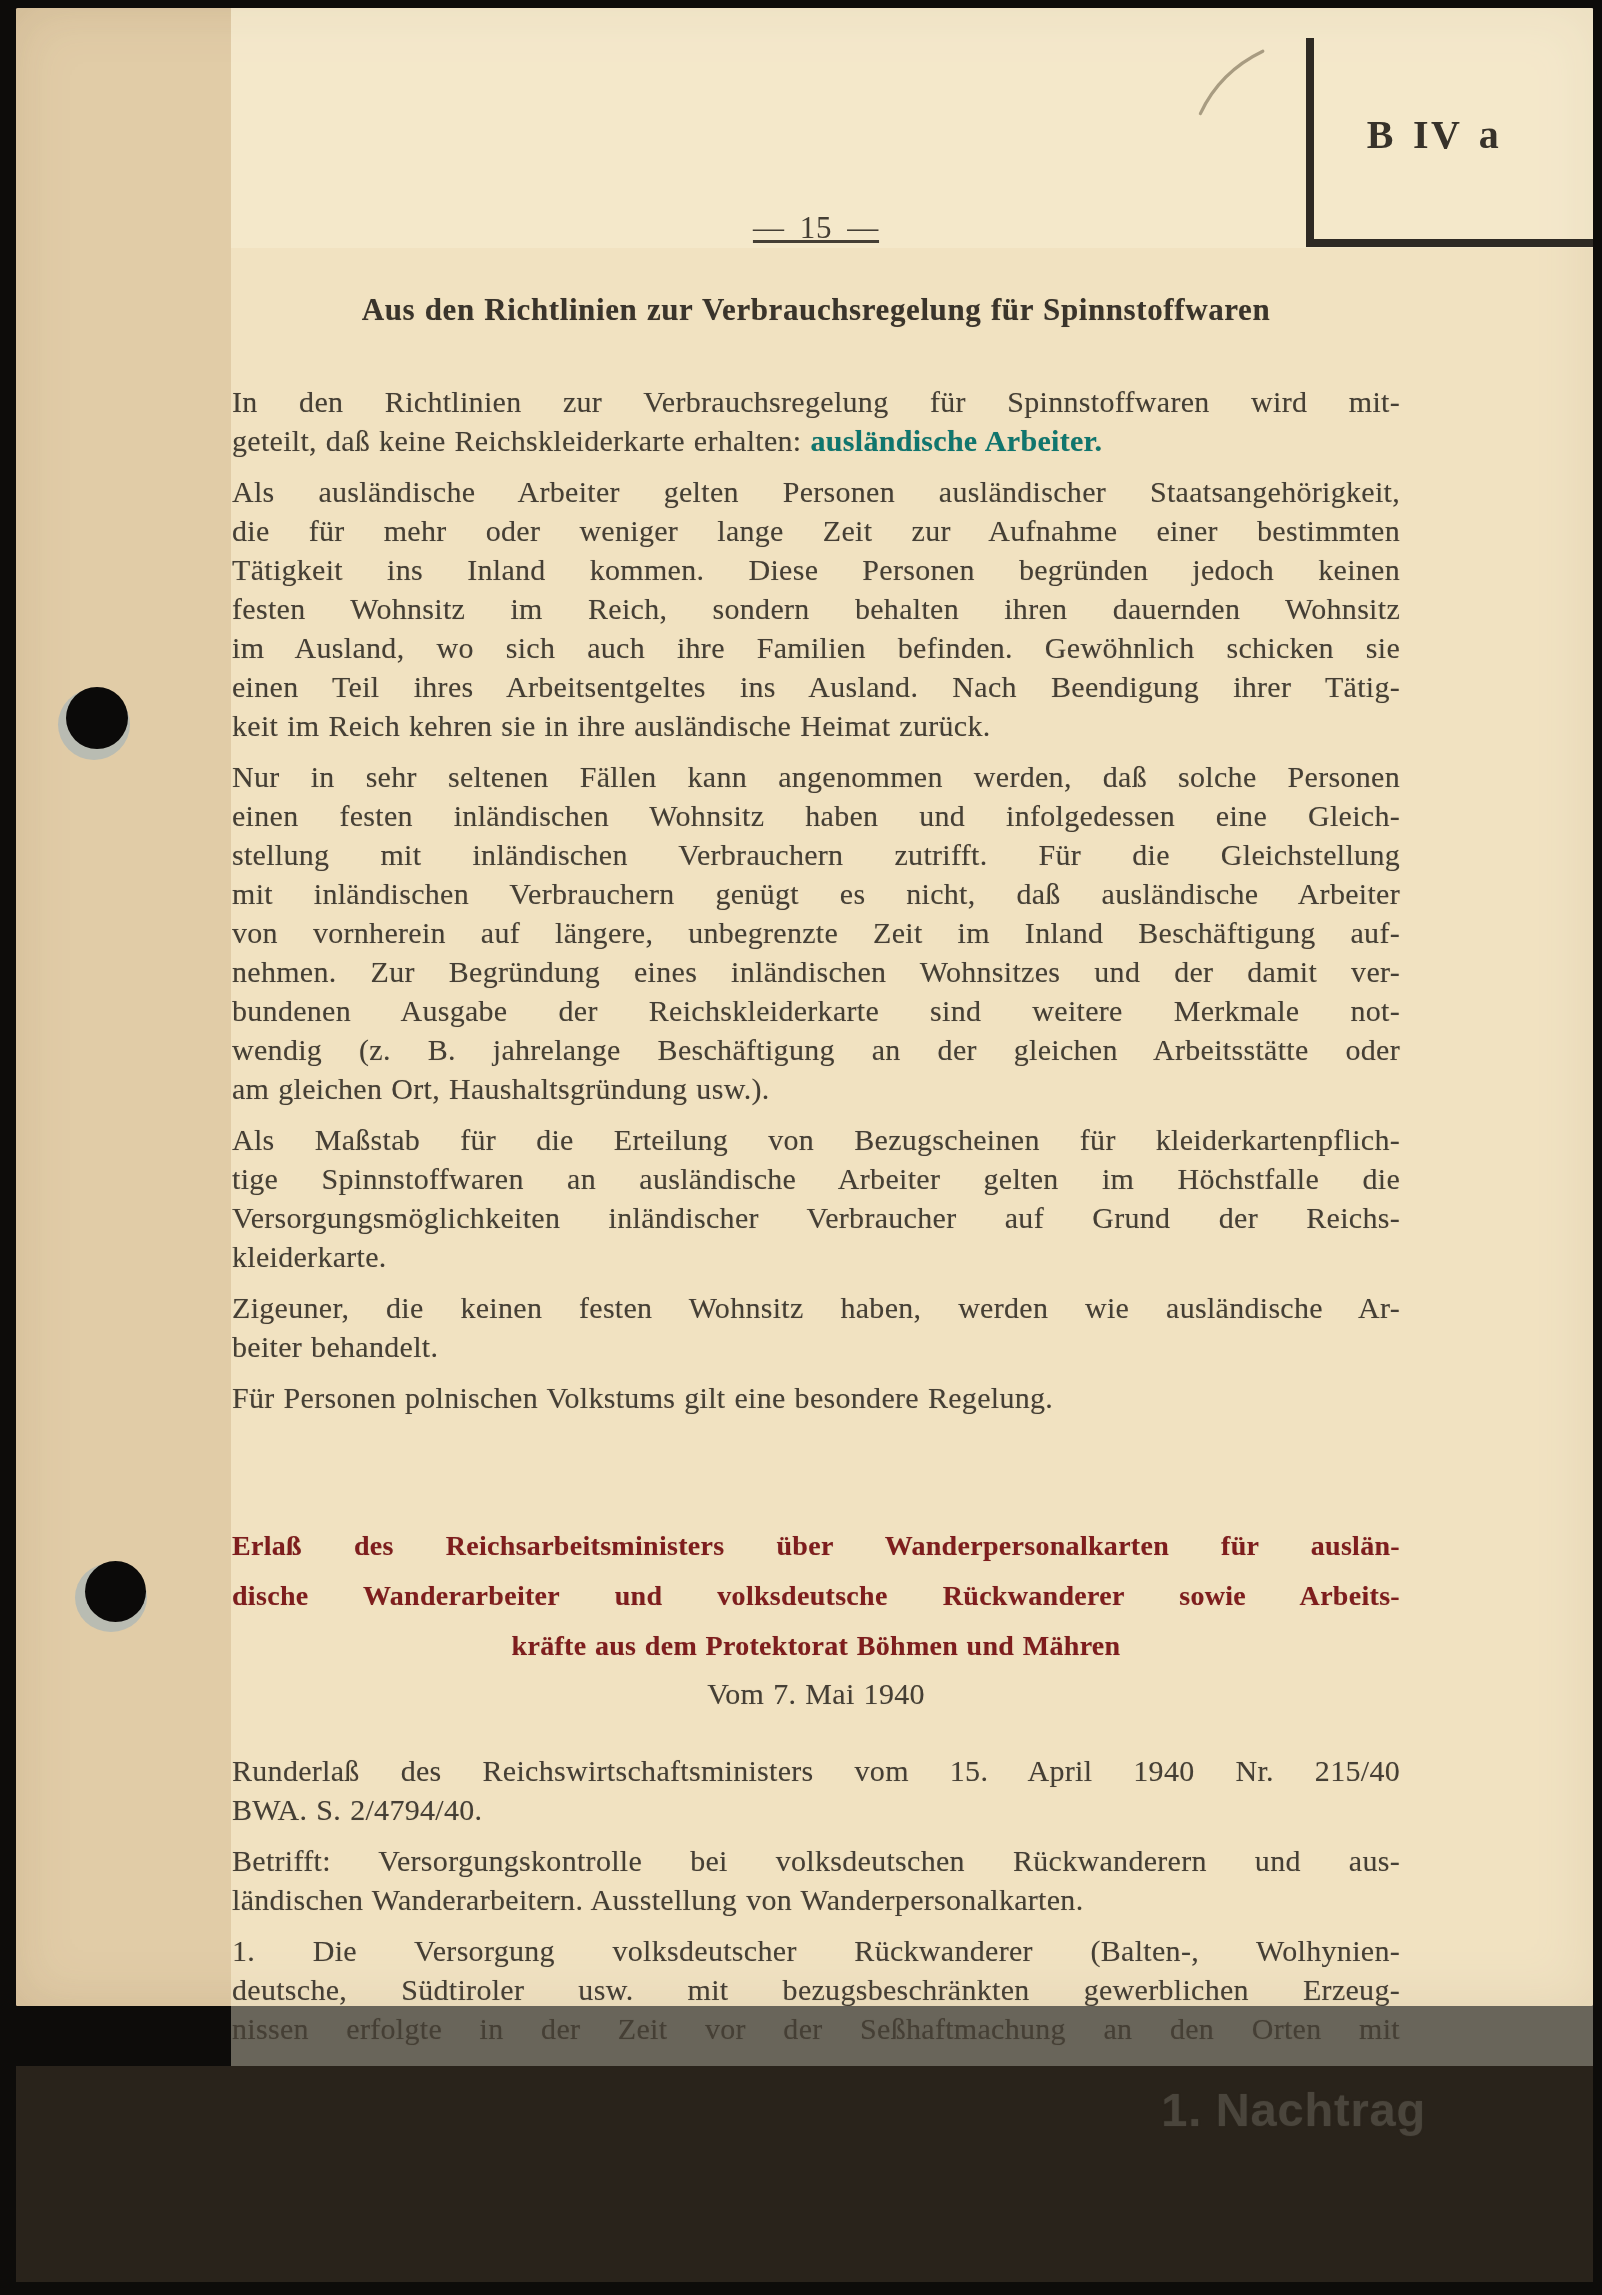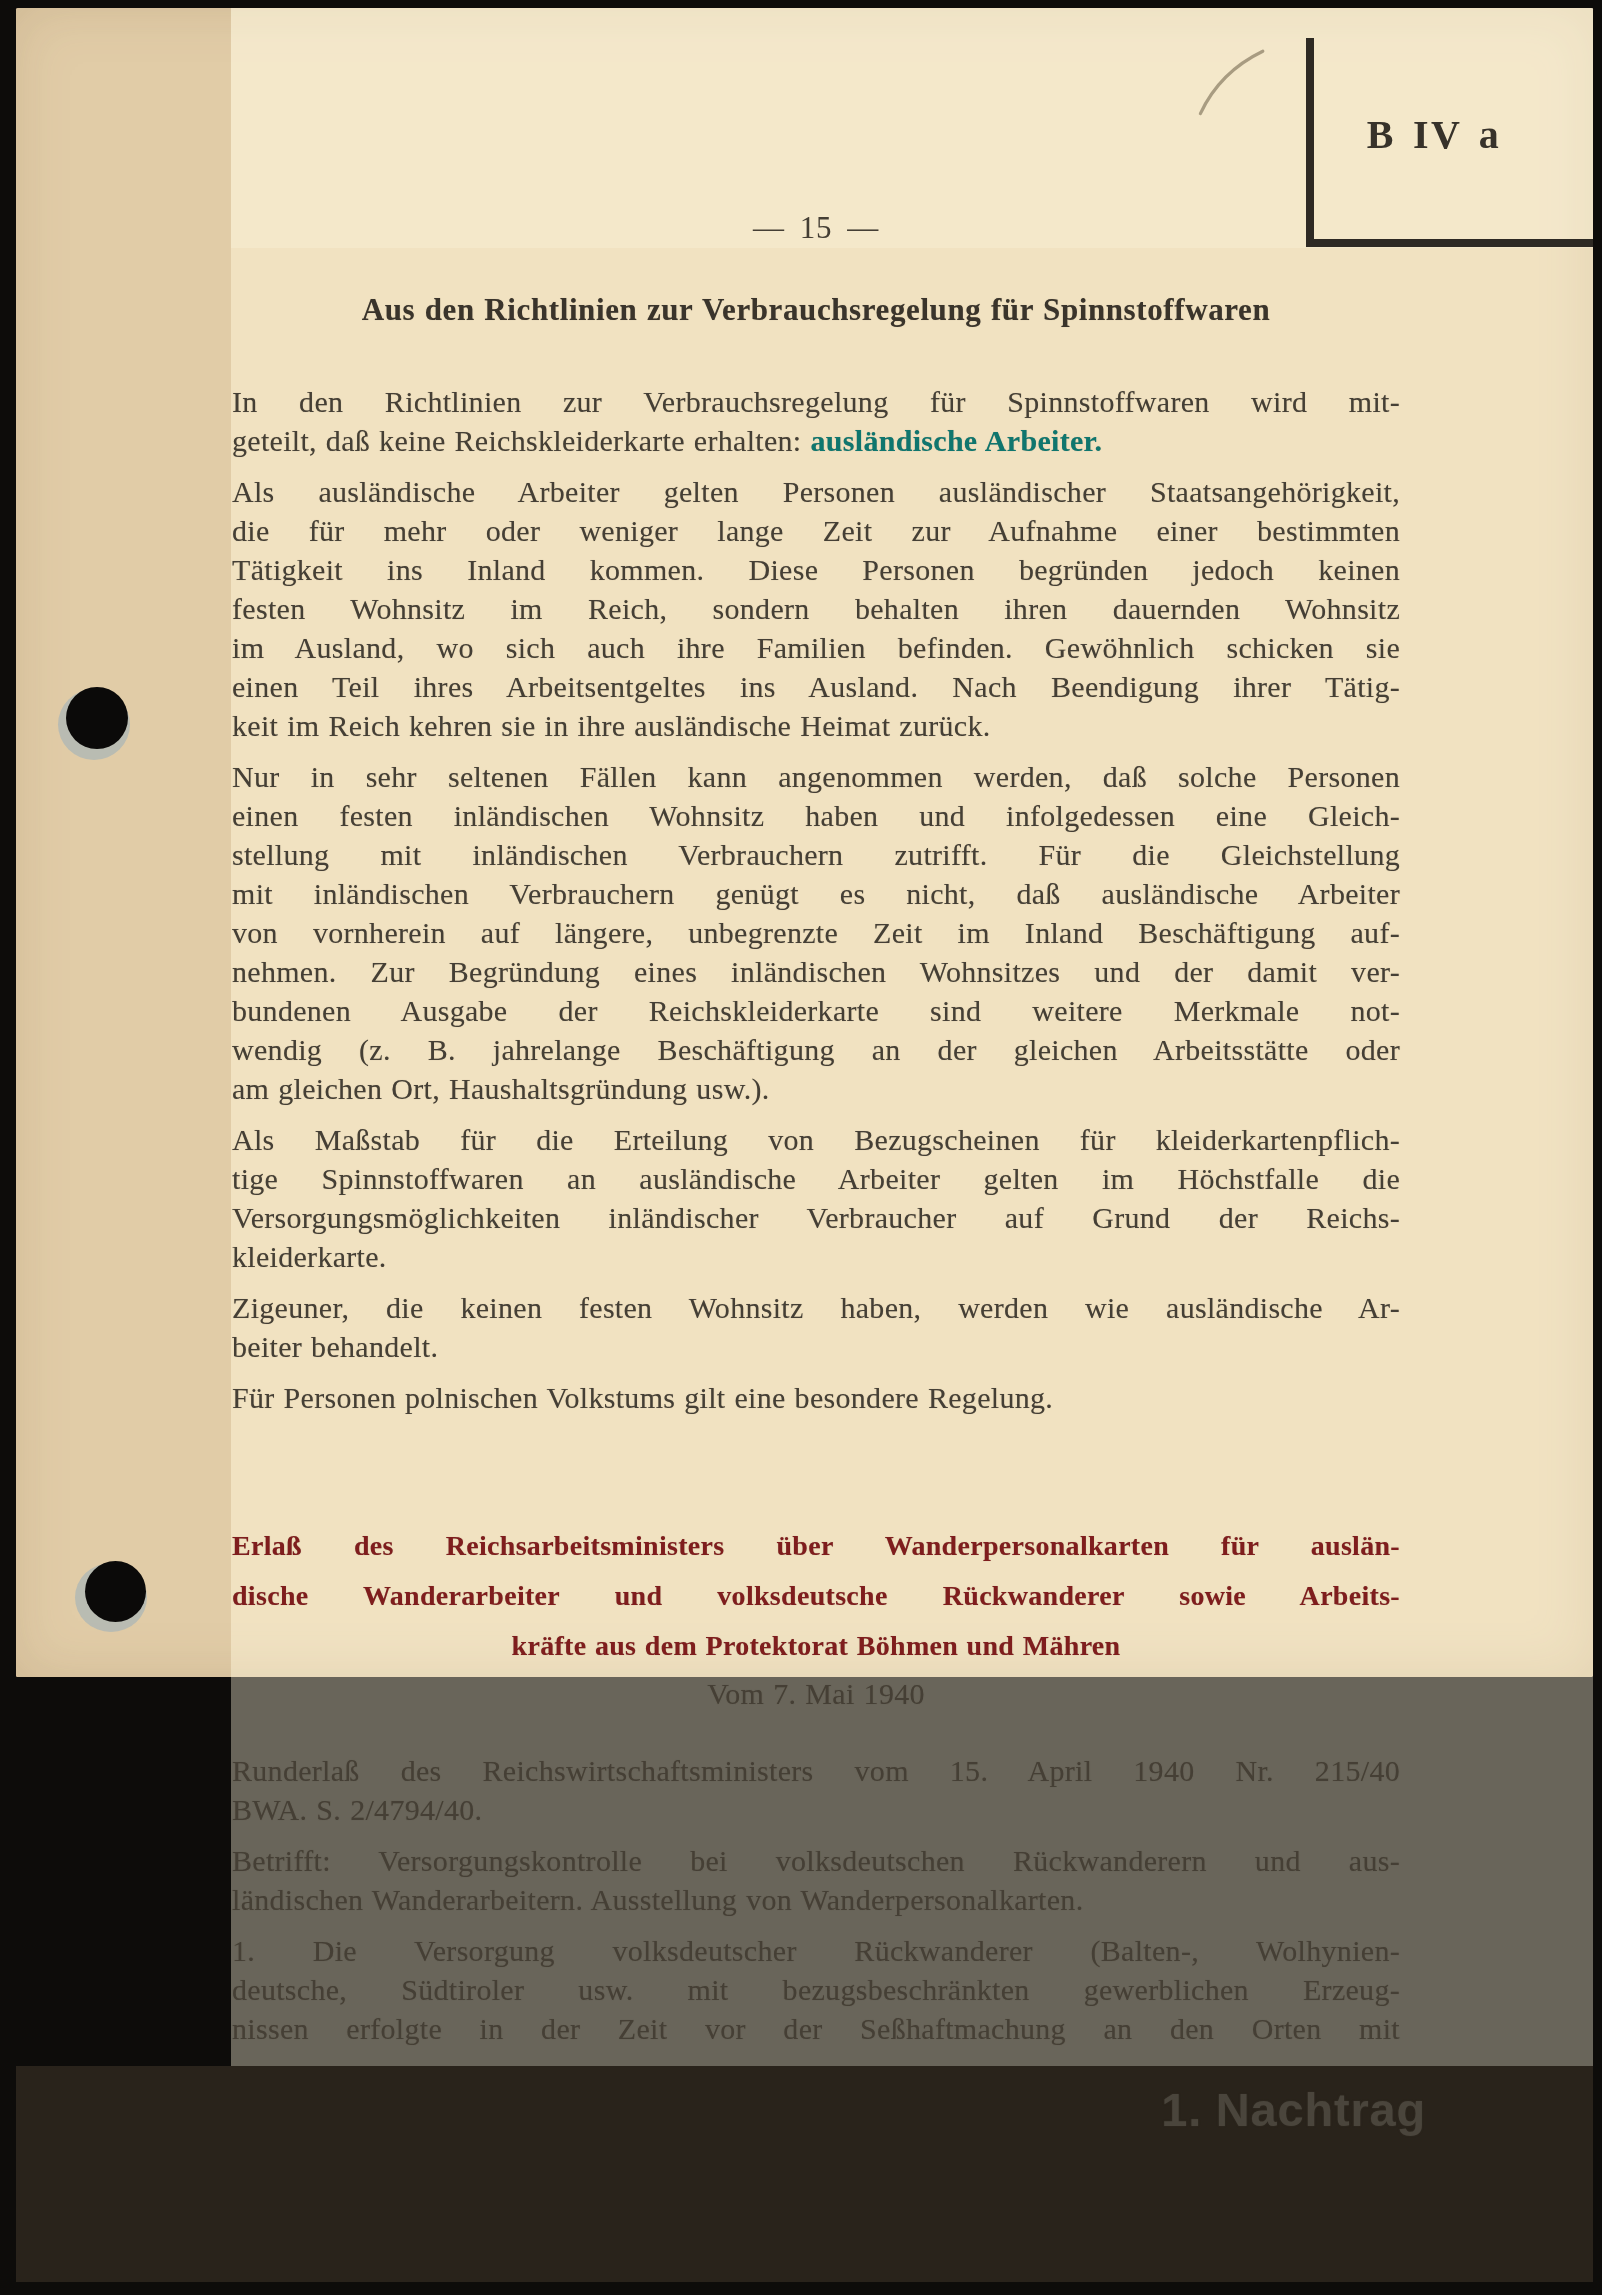--- a/index.html
+++ b/index.html
@@ -4,21 +4,21 @@
 <style>
   html,body{margin:0;padding:0;}
   body{
     width:1602px;height:2295px;
     background:#0d0c0a;
     overflow:hidden;
     position:relative;
     font-family:"Liberation Serif","DejaVu Serif",serif;
   }
   .paper{
-    position:absolute;left:16px;top:8px;width:1577px;height:1669px;
+    position:absolute;left:16px;top:8px;width:1577px;height:1998px;
     background:#e8d5b1;
     box-shadow:inset 0 0 56px rgba(110,85,50,0.18);
     border-radius:1.6px;
   }
   .tone{position:absolute;pointer-events:none;}
   .tone-left{left:0;top:0;width:215px;height:100%;background:rgba(200,168,132,0.20);}
   .tone-light{left:215px;top:0;width:1362px;height:2058px;background:rgba(255,246,222,0.38);}
   .tone-bottom{left:0;top:2058px;width:100%;height:216px;background:rgba(214,176,134,0.14);}
   .tone-topright{left:215px;top:0;width:1362px;height:240px;background:rgba(255,250,232,0.25);}
 
@@ -27,21 +27,21 @@
   .corner-box-hline{position:absolute;left:1290px;top:231px;width:287px;height:8px;background:#2e2a24;}
   .corner-label{
     position:absolute;left:1298px;top:103px;width:240px;
     text-align:center;font-size:40px;font-weight:bold;color:#37322a;
     letter-spacing:2.4px;word-spacing:4.8px;
   }
 
   .page-number{
     position:absolute;left:216px;top:202px;width:1168px;
     text-align:center;font-size:31px;color:#443e34;
-    letter-spacing:0.8px;word-spacing:6.4px;
+    letter-spacing:0.8px;word-spacing:6.4px;text-decoration:underline;
   }
 
   .column{
     position:absolute;left:216px;top:282px;width:1168px;
     color:#453f35;font-size:30px;line-height:39px;
     letter-spacing:0.3px;word-spacing:1.2px;
     text-shadow:0 0 0.8px rgba(70,60,45,0.35);
   }
   .line{text-align:justify;text-align-last:justify;white-space:normal;}
   .line.end{text-align-last:left;}

